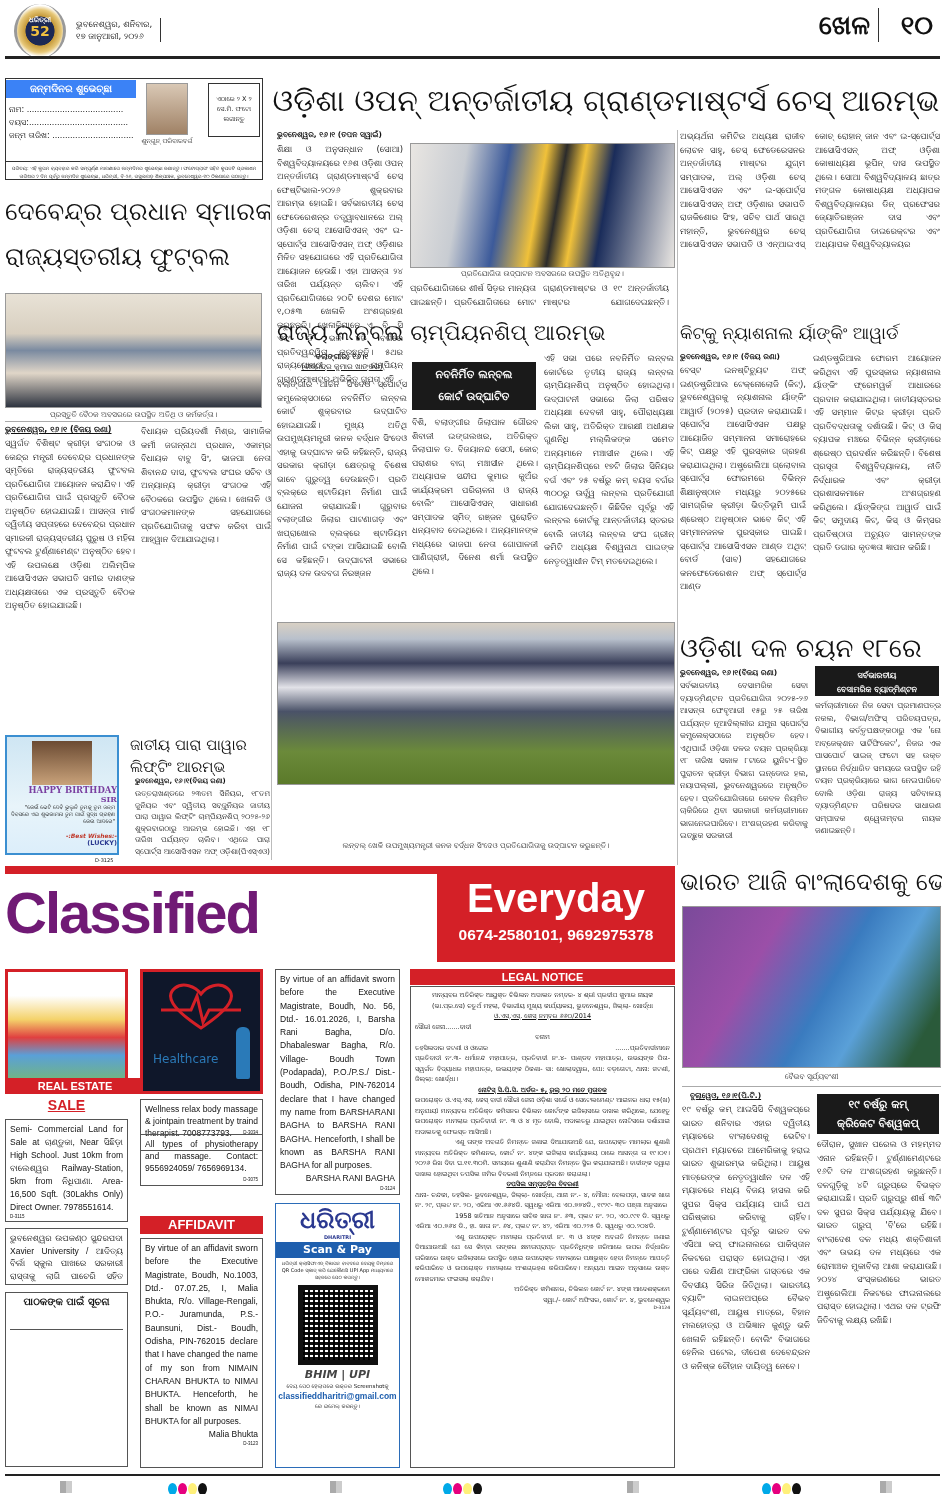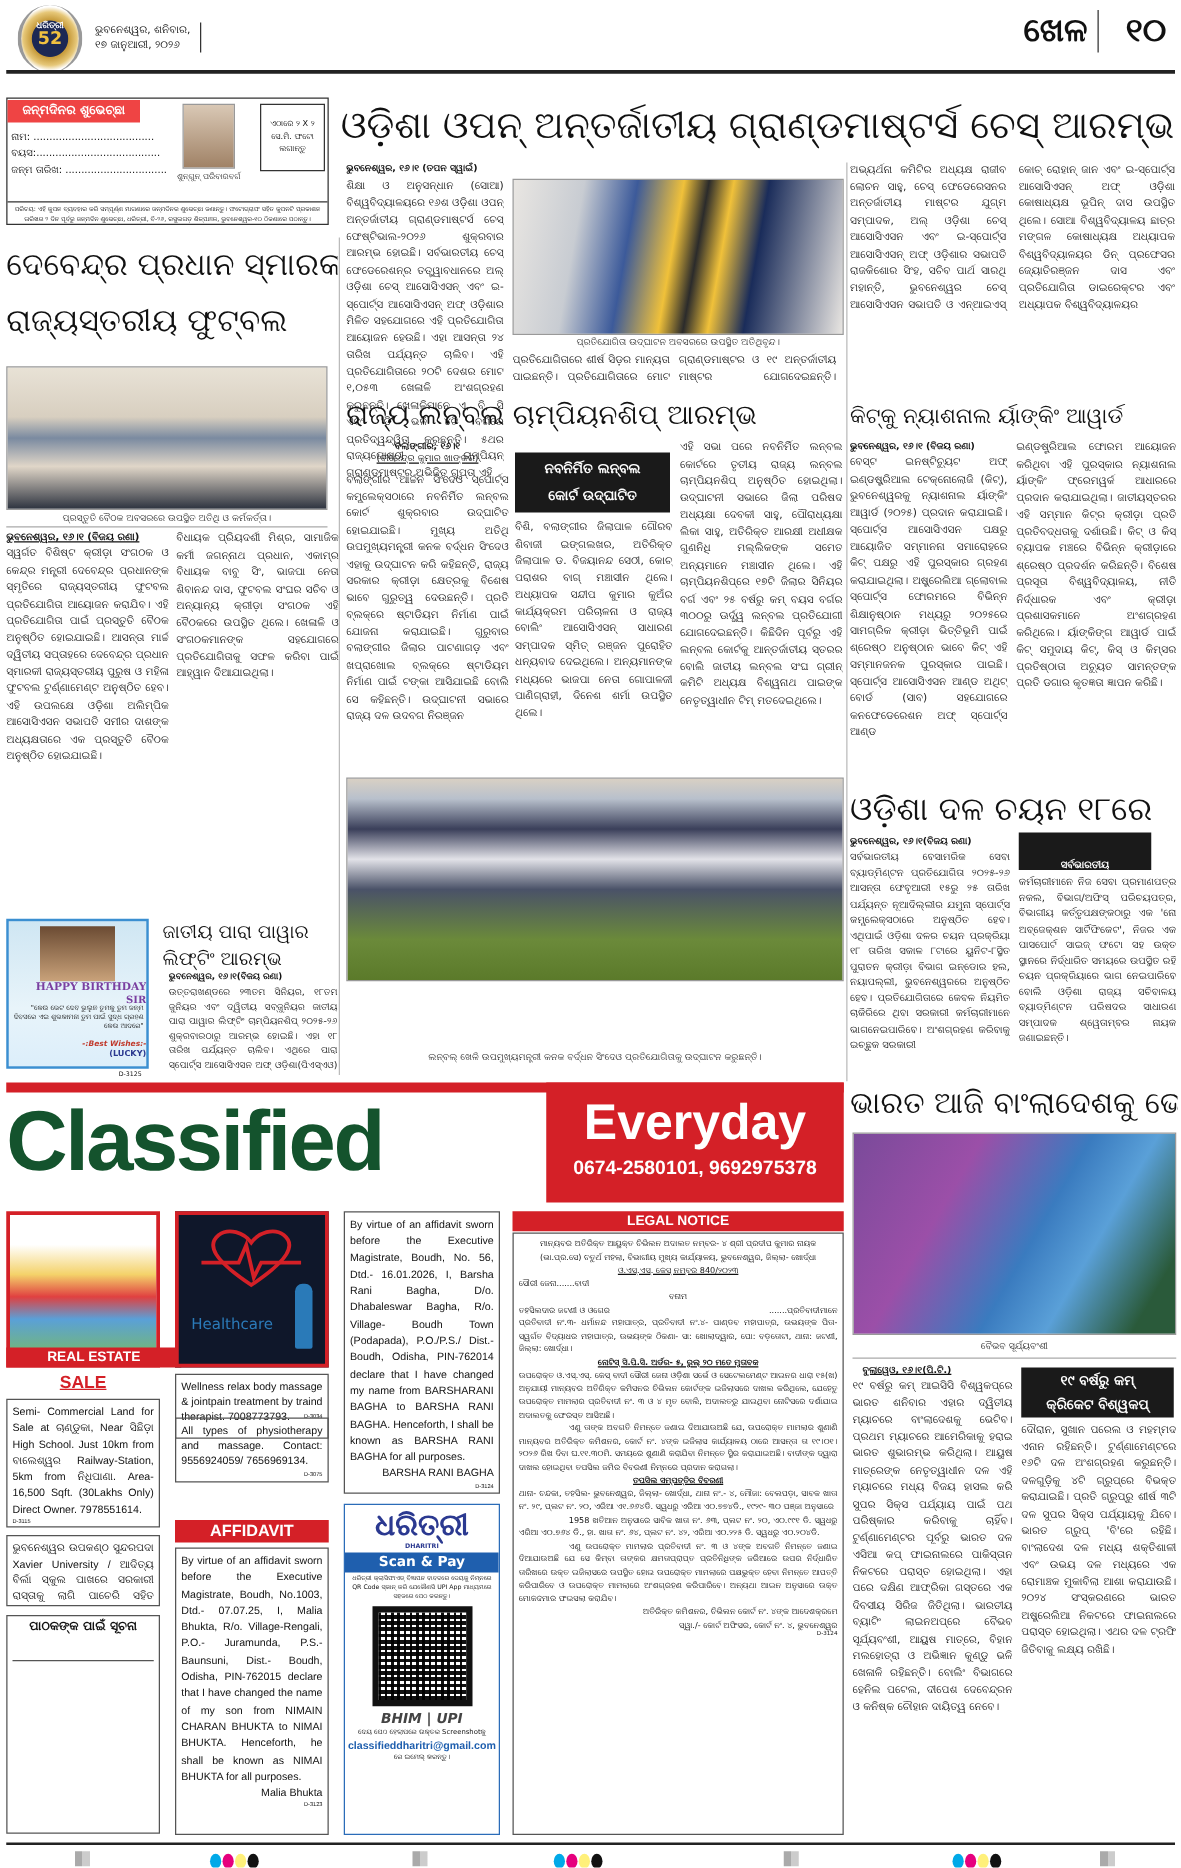--- a/index.html
+++ b/index.html
@@ -28,21 +28,21 @@
   <div class="abs" style="left:76px;top:18px;font-size:8.5px;line-height:12px;padding-right:8px;border-right:1px solid #333">
     <div>ଭୁବନେଶ୍ୱର, ଶନିବାର,</div>
     <div>୧୭ ଜାନୁଆରୀ, ୨୦୨୬</div>
   </div>
   <div class="abs" style="right:66px;top:8px;font-size:26px;font-weight:bold;padding-right:8px;border-right:1px solid #333;line-height:34px">ଖେଳ</div>
   <div class="abs" style="right:12px;top:8px;font-size:26px;font-weight:bold;line-height:34px">୧୦</div>
   <div class="abs" style="left:5px;top:56px;width:935px;height:3px;background:#222"></div>
 </div>
 
 <div class="abs" style="left:5px;top:78px;width:258px;height:102px;border:1px solid #333">
-  <div class="abs" style="left:0;top:1px;width:106px;height:18px;background:#ef4444;color:#fff;font-size:10px;font-weight:bold;text-align:center;line-height:18px">ଜନ୍ମଦିନର ଶୁଭେଚ୍ଛା</div>
+  <div class="abs" style="left:0;top:1px;width:130px;height:18px;background:#3b82f6;color:#fff;font-size:10px;font-weight:bold;text-align:center;line-height:18px">ଜନ୍ମଦିନର ଶୁଭେଚ୍ଛା</div>
   <div class="abs" style="left:3px;top:24px;font-size:8px;line-height:13px">
     <div>ନାମ: ......................................</div>
     <div>ବୟସ:.......................................</div>
     <div>ଜନ୍ମ ତାରିଖ: ................................</div>
   </div>
   <div class="abs photo" style="left:140px;top:4px;width:42px;height:52px;background:linear-gradient(#d9c8b5,#a08266)"></div>
   <div class="abs caption" style="left:132px;top:58px;width:58px;font-size:6.5px;line-height:8px">ଶୁନ୍‌ଗୁନ୍ ପରିବାରବର୍ଗ</div>
   <div class="abs" style="left:202px;top:4px;width:52px;height:54px;border:1px solid #333;font-size:6.5px;text-align:center;padding-top:10px;line-height:10px">ଏଠାରେ ୨ X ୨ ସେ.ମି. ଫଟୋ ଲଗାନ୍ତୁ</div>
   <div class="abs" style="left:0;top:82px;width:256px;font-size:5px;line-height:8px;padding:2px;border-top:1px solid #333;height:19px;overflow:hidden;text-align:center">ପରିଚୟ: ଏହି କୁପନ ବ୍ୟବହାର କରି ସମ୍ପୂର୍ଣ୍ଣ ମାଗଣାରେ ଜନ୍ମଦିନର ଶୁଭେଚ୍ଛା ଜଣାନ୍ତୁ। ଫଟୋଗ୍ରାଫ ସହିତ କୁପନଟି ପ୍ରକାଶନ ତାରିଖର ୨ ଦିନ ପୂର୍ବରୁ ଜନ୍ମଦିନ ଶୁଭେଚ୍ଛା, ଧରିତ୍ରୀ, ବି-୨୬, ରସୁଲଗଡ଼ ଶିଳ୍ପାଞ୍ଚଳ, ଭୁବନେଶ୍ୱର-୧୦ ଠିକଣାରେ ପଠାନ୍ତୁ।</div>
 </div>
@@ -93,29 +93,29 @@
 <div class="abs photo" style="left:277px;top:622px;width:398px;height:163px;background:linear-gradient(180deg,#d8d0c4 0%,#b8c0cc 10%,#3a3f5a 25%,#e2e2e8 40%,#4a5268 55%,#6b8a3a 80%,#5b7a2a 100%)"></div>
 <div class="abs caption" style="left:277px;top:841px;width:398px">ଲନ୍‌ବଲ୍ ଖେଳି ଉପମୁଖ୍ୟମନ୍ତ୍ରୀ କନକ ବର୍ଦ୍ଧନ ସିଂଦେଓ ପ୍ରତିଯୋଗିତାକୁ ଉଦ୍‌ଘାଟନ କରୁଛନ୍ତି।</div>
 
 <div class="abs hl" style="left:680px;top:316px;width:262px;font-size:17px;line-height:34px">କିଟ୍‌କୁ ନ୍ୟାଶନାଲ ର୍ୟାଙ୍କିଂ ଆୱାର୍ଡ</div>
 <div class="abs" style="left:680px;top:352px;font-size:7.5px;font-weight:bold">ଭୁବନେଶ୍ୱର, ୧୬।୧ (ବିଜୟ ରଣା)</div>
 <div class="abs txt" style="left:680px;top:364px;width:126px;height:256px;overflow:hidden">ବେସ୍ଟ ଇନଷ୍ଟିଚ୍ୟୁଟ ଅଫ୍ ଇଣ୍ଡଷ୍ଟ୍ରିଆଲ ଟେକ୍ନୋଲୋଜି (କିଟ୍), ଭୁବନେଶ୍ୱରକୁ ନ୍ୟାଶନାଲ ର୍ୟାଙ୍କିଂ ଆୱାର୍ଡ (୨୦୨୫) ପ୍ରଦାନ କରାଯାଇଛି। ସ୍ପୋର୍ଟ୍ସ ଆସୋସିଏସନ ପକ୍ଷରୁ ଆୟୋଜିତ ସମ୍ମାନନା ସମାରୋହରେ କିଟ୍ ପକ୍ଷରୁ ଏହି ପୁରସ୍କାର ଗ୍ରହଣ କରାଯାଇଥିଲା। ଅଷ୍ଟ୍ରେଲିଆ ଗ୍ଲୋବାଲ ସ୍ପୋର୍ଟ୍ସ ଫୋରମରେ ବିଭିନ୍ନ ଶିକ୍ଷାନୁଷ୍ଠାନ ମଧ୍ୟରୁ ୨୦୨୫ରେ ସାମଗ୍ରିକ କ୍ରୀଡ଼ା ଭିତ୍ତିଭୂମି ପାଇଁ ଶ୍ରେଷ୍ଠ ଅନୁଷ୍ଠାନ ଭାବେ କିଟ୍ ଏହି ସମ୍ମାନଜନକ ପୁରସ୍କାର ପାଇଛି। ସ୍ପୋର୍ଟ୍ସ ଆସୋସିଏସନ ଆଣ୍ଡ ଅଥିଟ୍ ବୋର୍ଡ (ସାବ) ସହଯୋଗରେ କନଫେଡେରେଶନ ଅଫ୍ ସ୍ପୋର୍ଟ୍ସ ଆଣ୍ଡ</div>
 <div class="abs txt" style="left:813px;top:352px;width:128px;height:268px;overflow:hidden">ଇଣ୍ଡଷ୍ଟ୍ରିଆଲ ଫୋରମ ଆୟୋଜନ କରିଥିବା ଏହି ପୁରସ୍କାର ନ୍ୟାଶନାଲ ର୍ୟାଙ୍କିଂ ଫ୍ରେମୱର୍କ ଆଧାରରେ ପ୍ରଦାନ କରାଯାଇଥିଲା। ଜାତୀୟସ୍ତରର ଏହି ସମ୍ମାନ କିଟ୍‌ର କ୍ରୀଡ଼ା ପ୍ରତି ପ୍ରତିବଦ୍ଧତାକୁ ଦର୍ଶାଉଛି। କିଟ୍ ଓ କିସ୍ ବ୍ୟାପକ ମଞ୍ଚରେ ବିଭିନ୍ନ କ୍ରୀଡ଼ାରେ ଶ୍ରେଷ୍ଠ ପ୍ରଦର୍ଶନ କରିଛନ୍ତି। ବିଶେଷ ପ୍ରସୂତା ବିଶ୍ୱବିଦ୍ୟାଳୟ, ନୀତି ନିର୍ଦ୍ଧାରକ ଏବଂ କ୍ରୀଡ଼ା ପ୍ରଶାସକମାନେ ଅଂଶଗ୍ରହଣ କରିଥିଲେ। ର୍ୟାଙ୍କିଙ୍ଗ ଆୱାର୍ଡ ପାଇଁ କିଟ୍ ସମୁଦାୟ କିଟ୍, କିସ୍ ଓ କିମ୍ସର ପ୍ରତିଷ୍ଠାତା ଅଚ୍ୟୁତ ସାମନ୍ତଙ୍କ ପ୍ରତି ଡଗାର କୃତଜ୍ଞତା ଜ୍ଞାପନ କରିଛି।</div>
 
 <div class="abs hl" style="left:680px;top:628px;width:262px;font-size:26px;line-height:40px">ଓଡ଼ିଶା ଦଳ ଚୟନ ୧୮ରେ</div>
 <div class="abs" style="left:680px;top:668px;font-size:7.5px;font-weight:bold">ଭୁବନେଶ୍ୱର, ୧୬।୧(ବିଜୟ ରଣା)</div>
-<div class="abs blackbox" style="left:815px;top:666px;width:106px;height:30px;font-size:8px;line-height:14px;padding-top:19px">
+<div class="abs blackbox" style="left:815px;top:666px;width:124px;height:30px;font-size:8px;line-height:14px;padding-top:3px">
   <div>ସର୍ବଭାରତୀୟ</div>
   <div>ବେସାମରିକ ବ୍ୟାଡ୍‌ମିଣ୍ଟନ</div>
 </div>
 <div class="abs txt" style="left:680px;top:680px;width:128px;height:175px;overflow:hidden;font-size:8px;line-height:12.5px">ସର୍ବଭାରତୀୟ ବେସାମରିକ ସେବା ବ୍ୟାଡ୍‌ମିଣ୍ଟନ ପ୍ରତିଯୋଗିତା ୨୦୨୫-୨୬ ଆସନ୍ତା ଫେବୃଆରୀ ୧୫ରୁ ୨୫ ତାରିଖ ପର୍ଯ୍ୟନ୍ତ ନୂଆଦିଲ୍ଲୀର ଯମୁନା ସ୍ପୋର୍ଟ୍ସ କମ୍ପ୍ଲେକ୍ସଠାରେ ଅନୁଷ୍ଠିତ ହେବ। ଏଥିପାଇଁ ଓଡ଼ିଶା ଦଳର ଚୟନ ପ୍ରକ୍ରିୟା ୧୮ ତାରିଖ ସକାଳ ୮ଟାରେ ୟୁନିଟ-୮ସ୍ଥିତ ପୁରାତନ କ୍ରୀଡ଼ା ବିଭାଗ ଇନ୍‌ଡୋର ହଲ, ନୟାପଲ୍ଲୀ, ଭୁବନେଶ୍ୱରରେ ଅନୁଷ୍ଠିତ ହେବ। ପ୍ରତିଯୋଗିତାରେ କେବଳ ନିୟମିତ ଚାକିରିରେ ଥିବା ସରକାରୀ କର୍ମଚାରୀମାନେ ଭାଗନେଇପାରିବେ। ଅଂଶଗ୍ରହଣ କରିବାକୁ ଇଚ୍ଛୁକ ସରକାରୀ</div>
 <div class="abs txt" style="left:815px;top:700px;width:126px;height:155px;overflow:hidden;font-size:8px;line-height:12.5px">କର୍ମଚାରୀମାନେ ନିଜ ସେବା ପ୍ରମାଣପତ୍ର ନକଲ, ବିଭାଗ/ଅଫିସ୍ ପରିଚୟପତ୍ର, ବିଭାଗୀୟ କର୍ତ୍ତୃପକ୍ଷଙ୍କଠାରୁ ଏକ 'ନୋ ଅବ୍‌ଜେକ୍‌ଶନ ସାର୍ଟିଫିକେଟ', ନିଜର ଏକ ପାସପୋର୍ଟ ସାଇଜ୍ ଫଟୋ ସହ ଉକ୍ତ ସ୍ଥାନରେ ନିର୍ଦ୍ଧାରିତ ସମୟରେ ଉପସ୍ଥିତ ରହି ଚୟନ ପ୍ରକ୍ରିୟାରେ ଭାଗ ନେଇପାରିବେ ବୋଲି ଓଡ଼ିଶା ରାଜ୍ୟ ସଚିବାଳୟ ବ୍ୟାଡ୍‌ମିଣ୍ଟନ ପରିଷଦର ସାଧାରଣ ସମ୍ପାଦକ ଶ୍ୱେତାମ୍ବର ନାୟକ ଜଣାଇଛନ୍ତି।</div>
 
 <div class="abs" style="left:5px;top:866px;width:670px;height:8px;background:#d42027"></div>
-<div class="abs cls" style="left:5px;top:868px;font-size:68px;font-weight:bold;color:#14532d;line-height:90px;letter-spacing:-2px">Classified</div>
+<div class="abs cls" style="left:5px;top:868px;font-size:58px;font-weight:bold;color:#701a75;line-height:90px;letter-spacing:-2px">Classified</div>
 <div class="abs redbar" style="left:437px;top:866px;width:238px;height:96px;font-family:'Liberation Sans',sans-serif">
   <div style="font-size:40px;line-height:52px;margin-top:6px">Everyday</div>
   <div style="font-size:15.5px;line-height:22px">0674-2580101, 9692975378</div>
 </div>
 
 <div class="abs hl" style="left:680px;top:863px;width:262px;font-size:24px;line-height:38px">ଭାରତ ଆଜି ବାଂଲାଦେଶକୁ ଭେଟିବ</div>
 <div class="abs photo" style="left:682px;top:906px;width:259px;height:162px;background:linear-gradient(120deg,#7a4a9a 0%,#9b4fa8 30%,#3a7bbf 55%,#5aa0d8 70%,#2a5a3a 90%)"></div>
 <div class="abs caption" style="left:682px;top:1072px;width:259px">ବୈଭବ ସୂର୍ଯ୍ୟବଂଶୀ</div>
 <div class="abs" style="left:682px;top:1086px;width:259px;height:1px;background:#aaa"></div>
 <div class="abs" style="left:690px;top:1091px;font-size:7.5px;font-weight:bold;text-decoration:underline">ବୁଲାୱେଓ, ୧୬।୧(ପି.ଟି.)</div>
@@ -178,21 +178,21 @@
   <div style="margin:3px auto;width:80px;height:80px;background:repeating-linear-gradient(0deg,#111 0 3px,#fff 3px 5px),repeating-linear-gradient(90deg,#111 0 2px,#fff 2px 5px);background-blend-mode:multiply;border:5px solid #111"></div>
   <div style="font-style:italic;font-weight:bold;color:#444;font-size:11px;line-height:14px">BHIM | UPI</div>
   <div style="font-size:5.5px;line-height:8px;padding:0 8px">ଦେୟ ପେଠ ହେଲାପରେ ଉକ୍ତର Screenshotକୁ</div>
   <div style="color:#1f5fae;font-size:8.5px;font-weight:bold;line-height:12px;font-family:'Liberation Sans',sans-serif">classifieddharitri@gmail.com</div>
   <div style="font-size:5.5px;line-height:8px">ରେ ଇମେଲ୍ କରନ୍ତୁ।</div>
 </div>
 
 <div class="abs redbar" style="left:410px;top:969px;width:265px;height:16px;font-size:11px;line-height:16px">LEGAL NOTICE</div>
 <div class="abs" style="left:410px;top:986px;width:265px;height:482px;border:1px solid #555;padding:3px 4px;font-size:6.5px;line-height:10.5px;overflow:hidden">
   <div style="text-align:center">ମାନ୍ୟବର ଅତିରିକ୍ତ ଆୟୁକ୍ତ ଚିଭିଲନ ଅଦାଲତ ନମ୍ବର- ୪ ଶ୍ରୀ ପ୍ରଦୀପ କୁମାର ନାୟକ (ଭା.ପ୍ର.ସେ) ଚତୁର୍ଥ ମହଲା, ବିଭାଗୀୟ ମୁଖ୍ୟ କାର୍ଯ୍ୟାଳୟ, ଭୁବନେଶ୍ୱର, ଜିଲ୍ଲା- ଖୋର୍ଦ୍ଧା</div>
-  <div style="text-align:center;text-decoration:underline">ଓ.ଏସ୍.ଏସ୍. କେସ୍ ନମ୍ବର 840/୨୦୨୩</div>
+  <div style="text-align:center;text-decoration:underline">ଓ.ଏସ୍.ଏସ୍. କେସ୍ ନମ୍ବର ୬୬୦/2014</div>
   <div style="display:flex;">
     <span>ସୌରୀ ଜେନା</span>
     <span>.......ବାଦୀ</span>
   </div>
   <div style="text-align:center">ବନାମ</div>
   <div style="display:flex;justify-content:space-between">
     <span>ତହସିଲଦାର ଜଟଣୀ ଓ ଓଗେର</span>
     <span>.......ପ୍ରତିବାଦୀମାନେ</span>
   </div>
   <div style="text-align:justify">ପ୍ରତିବାଦୀ ନଂ.୩- ଧର୍ମାନନ୍ଦ ମହାପାତ୍ର, ପ୍ରତିବାଦୀ ନଂ.୪- ପାଣ୍ଡବ ମହାପାତ୍ର, ଉଭୟଙ୍କ ପିତା- ସ୍ୱର୍ଗତ ବିଦ୍ୟାଧର ମହାପାତ୍ର, ଉଭୟଙ୍କ ଠିକଣା- ସା: ଖୋଲାଦ୍ୱାର, ପୋ: ବଡ଼ତୋଟା, ଥାନା: ଜଟଣୀ, ଜିଲ୍ଲା: ଖୋର୍ଦ୍ଧା।</div>

